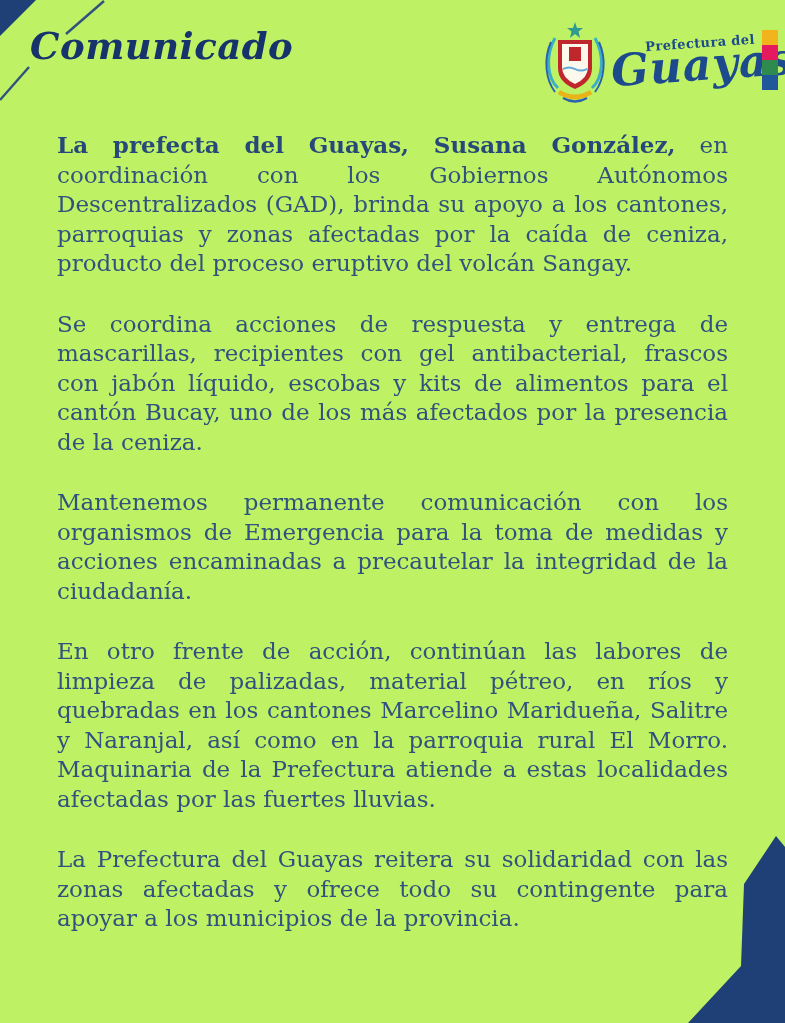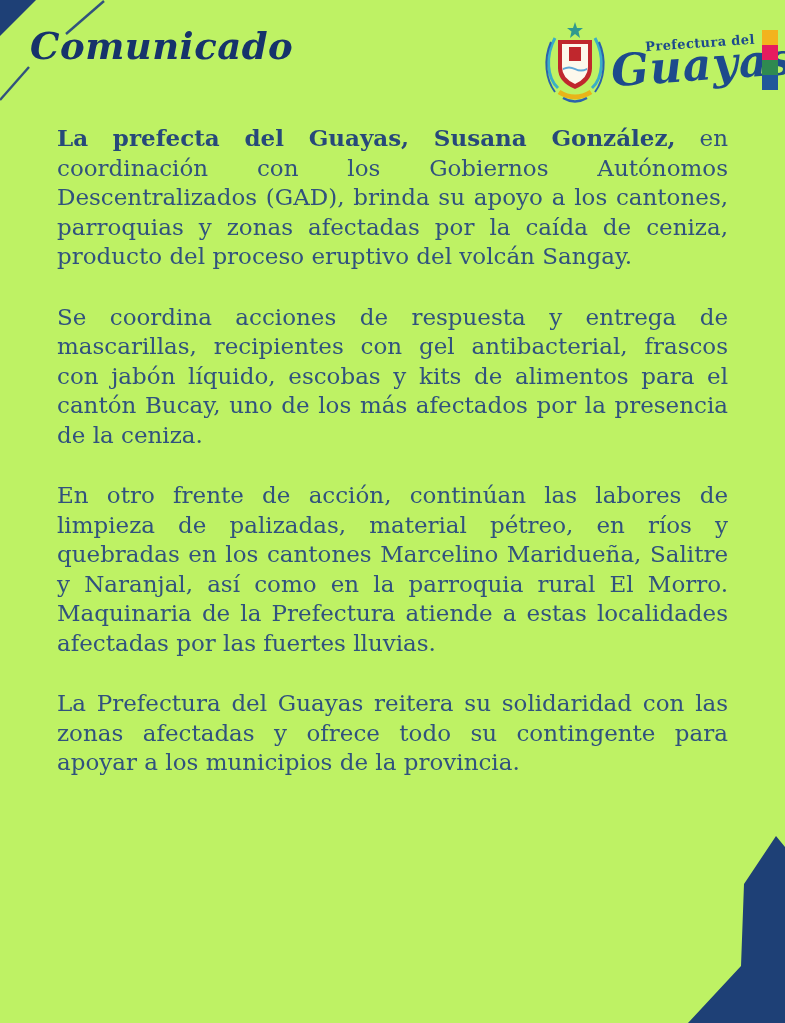--- a/index.html
+++ b/index.html
@@ -75,21 +75,21 @@
   .content {
     position: absolute;
     top: 118px;
     left: 57px;
     width: 671px;
     color: #31527E;
     font-size: 23px;
     line-height: 29.5px;
     text-align: justify;
   }
-  .content p { margin: 5px 0 30px 0; }
+  .content p { margin: 12px 0 30px 0; }
   .content p:last-child { margin-bottom: 0; }
   .content strong { font-weight: 700; color: #27497A; }
 </style>
 </head>
 <body>
 
 <div class="page">
 
   <svg class="decor-tl" width="130" height="130" viewBox="0 0 130 130" aria-hidden="true">
     <polygon points="0,0 36,0 0,36" fill="#1E4076"></polygon>
@@ -126,20 +126,21 @@
   <div class="strip">
     <i style="background: rgb(243, 179, 29);"></i>
     <i style="background: rgb(230, 27, 95);"></i>
     <i style="background: rgb(47, 138, 80);"></i>
     <i style="background: rgb(32, 87, 154);"></i>
   </div>
 
   <main class="content">
     <p><strong>La prefecta del Guayas, Susana González,</strong><span> en coordinación con los Gobiernos Autónomos Descentralizados (GAD), brinda su apoyo a los cantones, parroquias y zonas afectadas por la caída de ceniza, producto del proceso eruptivo del volcán Sangay.</span></p>
     <p><strong></strong><span>Se coordina acciones de respuesta y entrega de mascarillas, recipientes con gel antibacterial, frascos con jabón líquido, escobas y kits de alimentos para el cantón Bucay, uno de los más afectados por la presencia de la ceniza.</span></p>
+    <p><strong></strong><span>Mantenemos permanente comunicación con los organismos de Emergencia para la toma de medidas y acciones encaminadas a precautelar la integridad de la ciudadanía.</span></p>
     <p><strong></strong><span>En otro frente de acción, continúan las labores de limpieza de palizadas, material pétreo, en ríos y quebradas en los cantones  Marcelino Maridueña, Salitre y Naranjal, así como en la parroquia rural El Morro. Maquinaria de la Prefectura atiende a estas localidades afectadas por las fuertes lluvias.</span></p>
     <p><strong></strong><span>La Prefectura del Guayas reitera su solidaridad con las zonas afectadas y ofrece todo su contingente para apoyar a los municipios de la provincia.</span></p>
   </main>
 
   <svg class="decor-br" width="105" height="193" viewBox="0 0 105 193" aria-hidden="true">
     <polygon points="96,6 105,17 105,193 8,193 61,136 64,54" fill="#1E4076"></polygon>
   </svg>
 
 </div>
 

